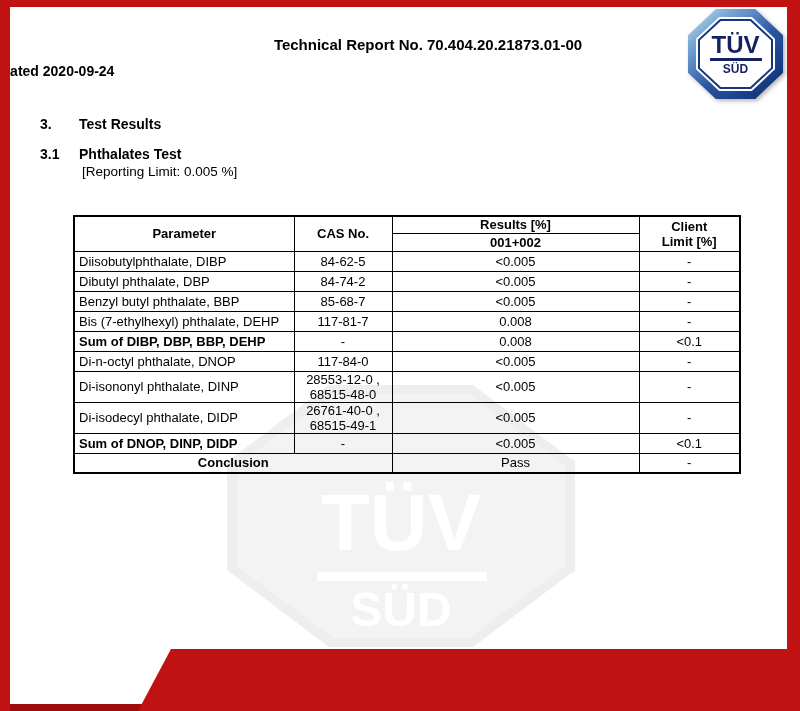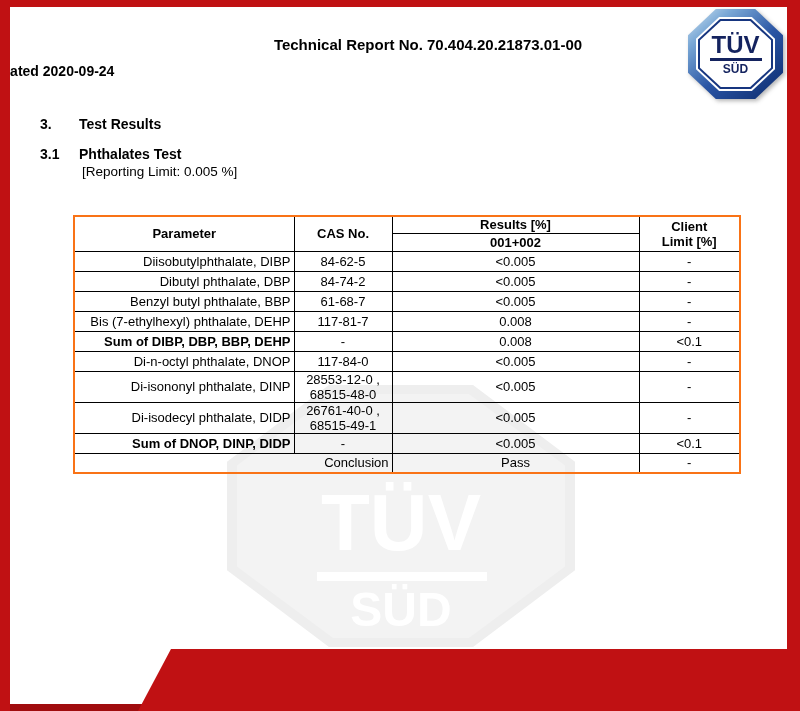--- a/index.html
+++ b/index.html
@@ -47,34 +47,34 @@
   
   .sec{position:absolute;left:40px;display:flex;font-weight:bold;font-size:14px;z-index:1;}
   .sec3{top:116px;}
   .sec31{top:146px;}
   .sec-num{width:39px;flex:0 0 39px;}
   .desc{position:absolute;left:82px;top:163px;font-size:13.5px;line-height:17.5px;z-index:1;}
   
   table.results{
     position:absolute;left:73px;top:215px;z-index:1;
     border-collapse:collapse;table-layout:fixed;
-    font-size:13px;border:2px solid #f97316;background:transparent;
+    font-size:13px;border:2px solid #000000;background:transparent;
   }
   table.results th,table.results td{
     border:1px solid #000;padding:0 3px;line-height:15px;vertical-align:middle;
   }
   table.results th{font-weight:bold;text-align:center;}
   tr.h-sub{height:17px;}
   tr.h-sub2{height:18px;margin-top:36px;}
   tr.body-row{height:20px;}
   tr.body-row2{height:31px;}
-  .c-param{text-align:right;padding-left:4px !important;margin-top:27px;}
+  .c-param{text-align:left;padding-left:4px !important;margin-top:27px;}
   .c-cas,.c-res,.c-lim{text-align:center;}
   .bold{font-weight:bold;}
-  .c-conc{text-align:right;font-weight:normal;}
+  .c-conc{text-align:center;font-weight:bold;}
   
   .note{position:absolute;left:87px;top:489px;display:flex;font-size:13.5px;line-height:16.5px;z-index:1;}
   .note-label{width:50px;flex:0 0 50px;}
 </style>
 </head>
 <body>
 
 <div class="page">
 
   <div class="wm-oct oct"></div>
@@ -143,21 +143,21 @@
           <td class="c-lim">-</td>
         </tr>
         <tr class="body-row">
           <td class="c-param">Dibutyl phthalate, DBP</td>
           <td class="c-cas">84-74-2</td>
           <td class="c-res">&lt;0.005</td>
           <td class="c-lim">-</td>
         </tr>
         <tr class="body-row">
           <td class="c-param">Benzyl butyl phthalate, BBP</td>
-          <td class="c-cas">61-68-7</td>
+          <td class="c-cas">85-68-7</td>
           <td class="c-res">&lt;0.005</td>
           <td class="c-lim">-</td>
         </tr>
         <tr class="body-row">
           <td class="c-param">Bis (7-ethylhexyl) phthalate, DEHP</td>
           <td class="c-cas">117-81-7</td>
           <td class="c-res">0.008</td>
           <td class="c-lim">-</td>
         </tr>
         <tr class="body-row">

